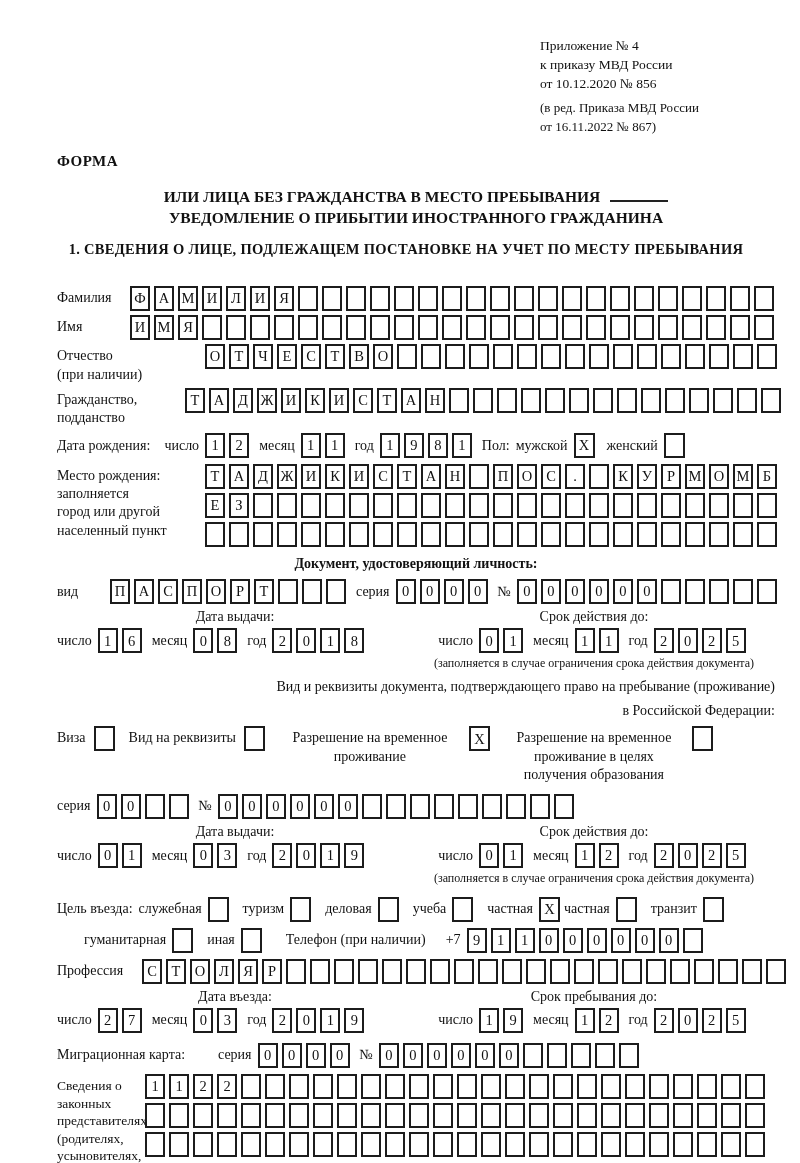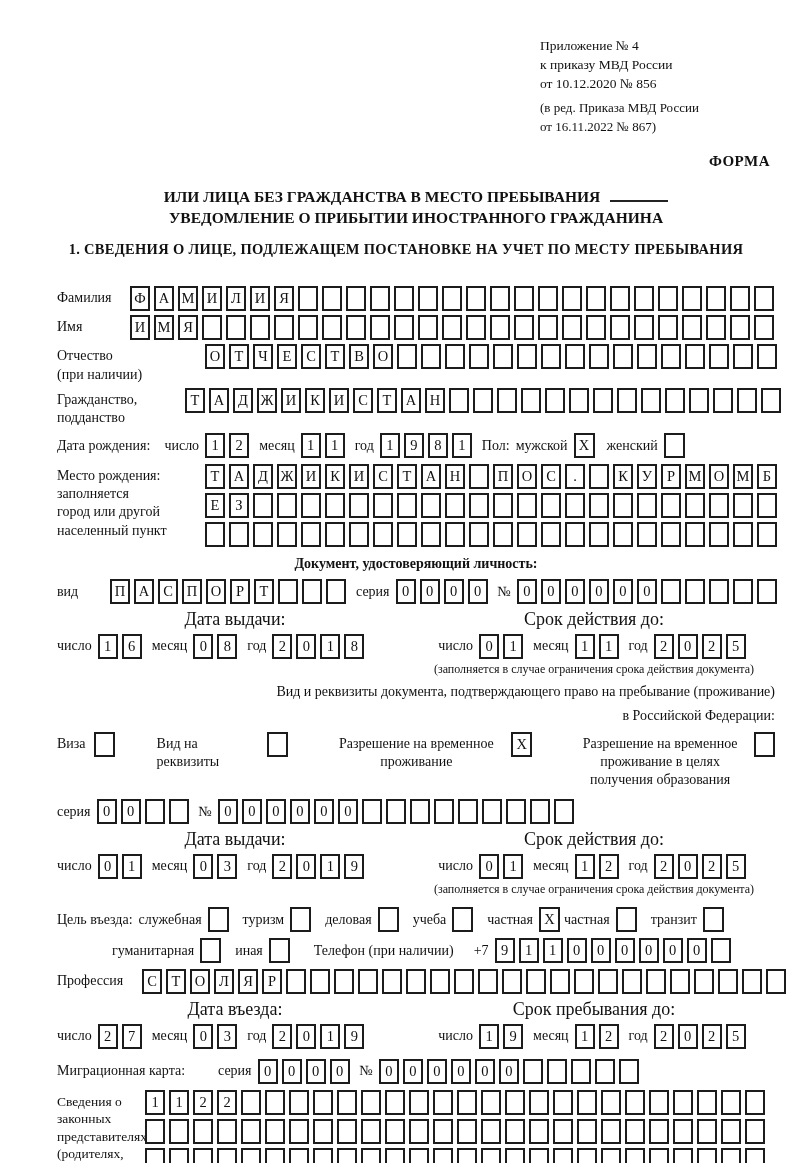--- a/index.html
+++ b/index.html
@@ -7,21 +7,21 @@
     width:800px;min-height:1163px;background:#ffffff;color:#111;
     font-family:"Liberation Serif","DejaVu Serif",serif;
     font-size:14px;line-height:1.3;
   }
   .page{width:800px;min-height:1163px;box-sizing:border-box;padding:36px 25px 20px 57px;position:relative;}
   
   .hdr{width:230px;margin-left:auto;margin-right:5px;}
   .hdr .hline{line-height:19px;font-size:13.5px;}
   .hdr .hsub{margin-top:5px;}
   .hdr .hsub .hline{font-size:13px;}
-  .forma{font-weight:bold;font-size:15px;text-align:right;margin:16px 5px 0 0;letter-spacing:.5px;}
+  .forma{font-weight:bold;font-size:15px;margin:16px 5px 0 0;letter-spacing:.5px;}
   
   .title{text-align:center;font-weight:bold;font-size:15.5px;margin-top:14px;line-height:21px;}
   .title .blank{display:inline-block;width:58px;border-bottom:2px solid #222;height:14px;margin-left:10px;}
   .sect{font-weight:bold;font-size:14.5px;text-align:center;margin:12px 0 28px -20px;letter-spacing:.3px;white-space:nowrap;}
   
   .crow{display:flex;align-items:flex-start;margin-bottom:4px;}
   .lbl{flex:0 0 auto;padding-top:3px;}
   .cells{display:flex;flex-wrap:nowrap;}
   .cell{
     flex:0 0 auto;width:20px;height:25px;margin-right:4px;
@@ -29,28 +29,28 @@
     display:inline-flex;align-items:center;justify-content:center;
     font-size:14.5px;background:#fff;
   }
   .cbox{width:21px;height:25px;border:2px solid #1c1c1c;box-sizing:border-box;
     display:inline-flex;align-items:center;justify-content:center;font-size:14.5px;flex:0 0 auto;}
   .stack3 .cells{margin-bottom:4px;}
   
   .dates{display:flex;margin-top:2px;}
   .dcol-l{flex:0 0 356px;}
   .dcol-r{flex:1 1 auto;}
-  .dhead{text-align:center;font-size:18px;margin-bottom:2px;}
+  .dhead{text-align:center;font-size:14px;margin-bottom:2px;}
   .dline{display:flex;align-items:center;}
   .dline .t{padding:0 6px 0 0;}
   .dline .t2{padding:0 6px;}
   .note{font-size:12px;text-align:center;margin-top:3px;}
   .para{margin:6px 0 2px 0;text-align:right;}
   
-  .opts{display:flex;align-items:flex-start;margin:6px 0 10px 0;gap:28px;}
+  .opts{display:flex;align-items:flex-start;margin:6px 0 10px 0;}
   .opt{display:flex;align-items:flex-start;margin-right:14px;}
   .opt .olbl{padding-top:3px;margin-right:8px;}
   .opt .wrap{text-align:center;max-width:178px;}
   .inrow{display:flex;align-items:center;flex-wrap:nowrap;}
   .inrow .t{margin-right:6px;white-space:nowrap;}
   .gap{width:14px;flex:0 0 auto;}
   .mt6{margin-top:6px;} .mt10{margin-top:10px;}
 </style>
 </head>
 <body>
@@ -532,21 +532,21 @@
       <span class="gap"></span>
     <span class="t">частная</span>
     <span class="cbox">X</span>
     <span class="t" style="margin-left:4px">частная</span>
     <span class="cbox"></span>
       <span class="gap"></span>
     <span class="t">транзит</span>
     <span class="cbox"></span>
   </div>
 
-  <div class="inrow mt6" style="margin-left:55px">
+  <div class="inrow mt6" style="margin-left:27px">
     <span class="t">гуманитарная</span>
     <span class="cbox"></span>
       <span class="gap"></span>
     <span class="t">иная</span>
     <span class="cbox"></span>
     <span class="t" style="margin-left:24px">Телефон (при наличии)</span>
     <span class="t" style="margin-left:14px">+7</span>
     <span class="cells">
         <span class="cell">9</span>
         <span class="cell">1</span>

